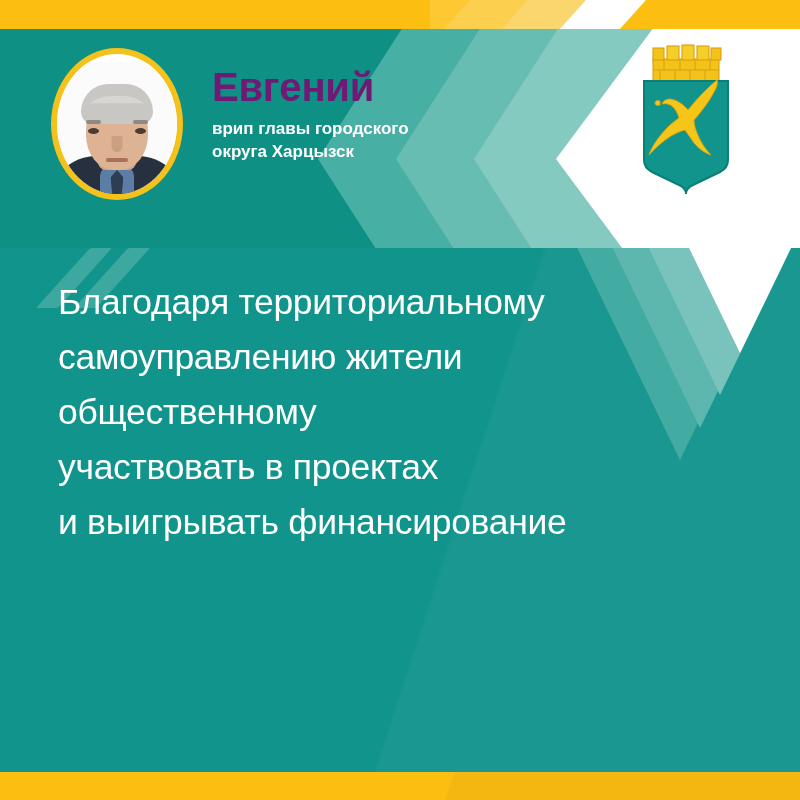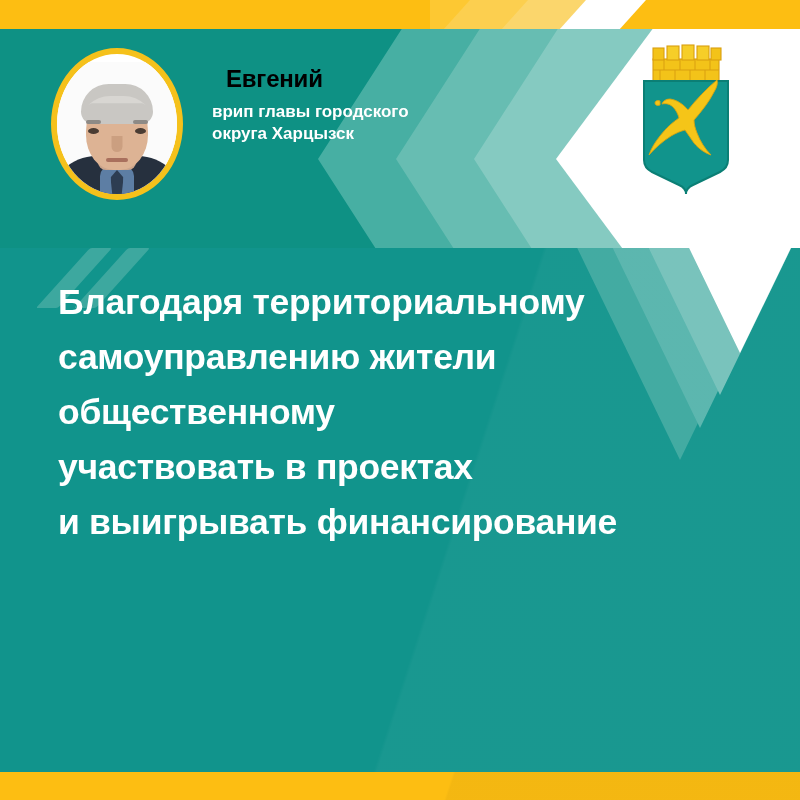--- a/index.html
+++ b/index.html
@@ -143,26 +143,25 @@
              width:22px; height:4px; background:#a9705d; border-radius:3px; }
 
   
   .name-block {
     position: absolute;
     left: 212px; top: 66px;
     width: 340px;
     z-index: 5;
   }
   .name-line {
-    color: #000000;
-    font-size: 24px;
+    color: #701a75;
+    font-size: 40px;
     font-weight: 700;
     line-height: 1.08;
     letter-spacing: -0.2px;
-    margin-left: 14px;
   }
   .role {
     margin-top: 9px;
     color: #ffffff;
     font-size: 17px;
     font-weight: 700;
     line-height: 1.32;
   }
 
   
@@ -227,21 +226,21 @@
   
   .quote {
     position: absolute;
     left: 58px; top: 27px;
     width: 700px;
     z-index: 4;
   }
   .quote-line {
     color: #ffffff;
     font-size: 35.5px;
-    font-weight: 700;
+    font-weight: 400;
     line-height: 55px;
     letter-spacing: -0.3px;
     white-space: nowrap;
   }
 </style>
 </head>
 <body>
 
 <div class="card">
 

